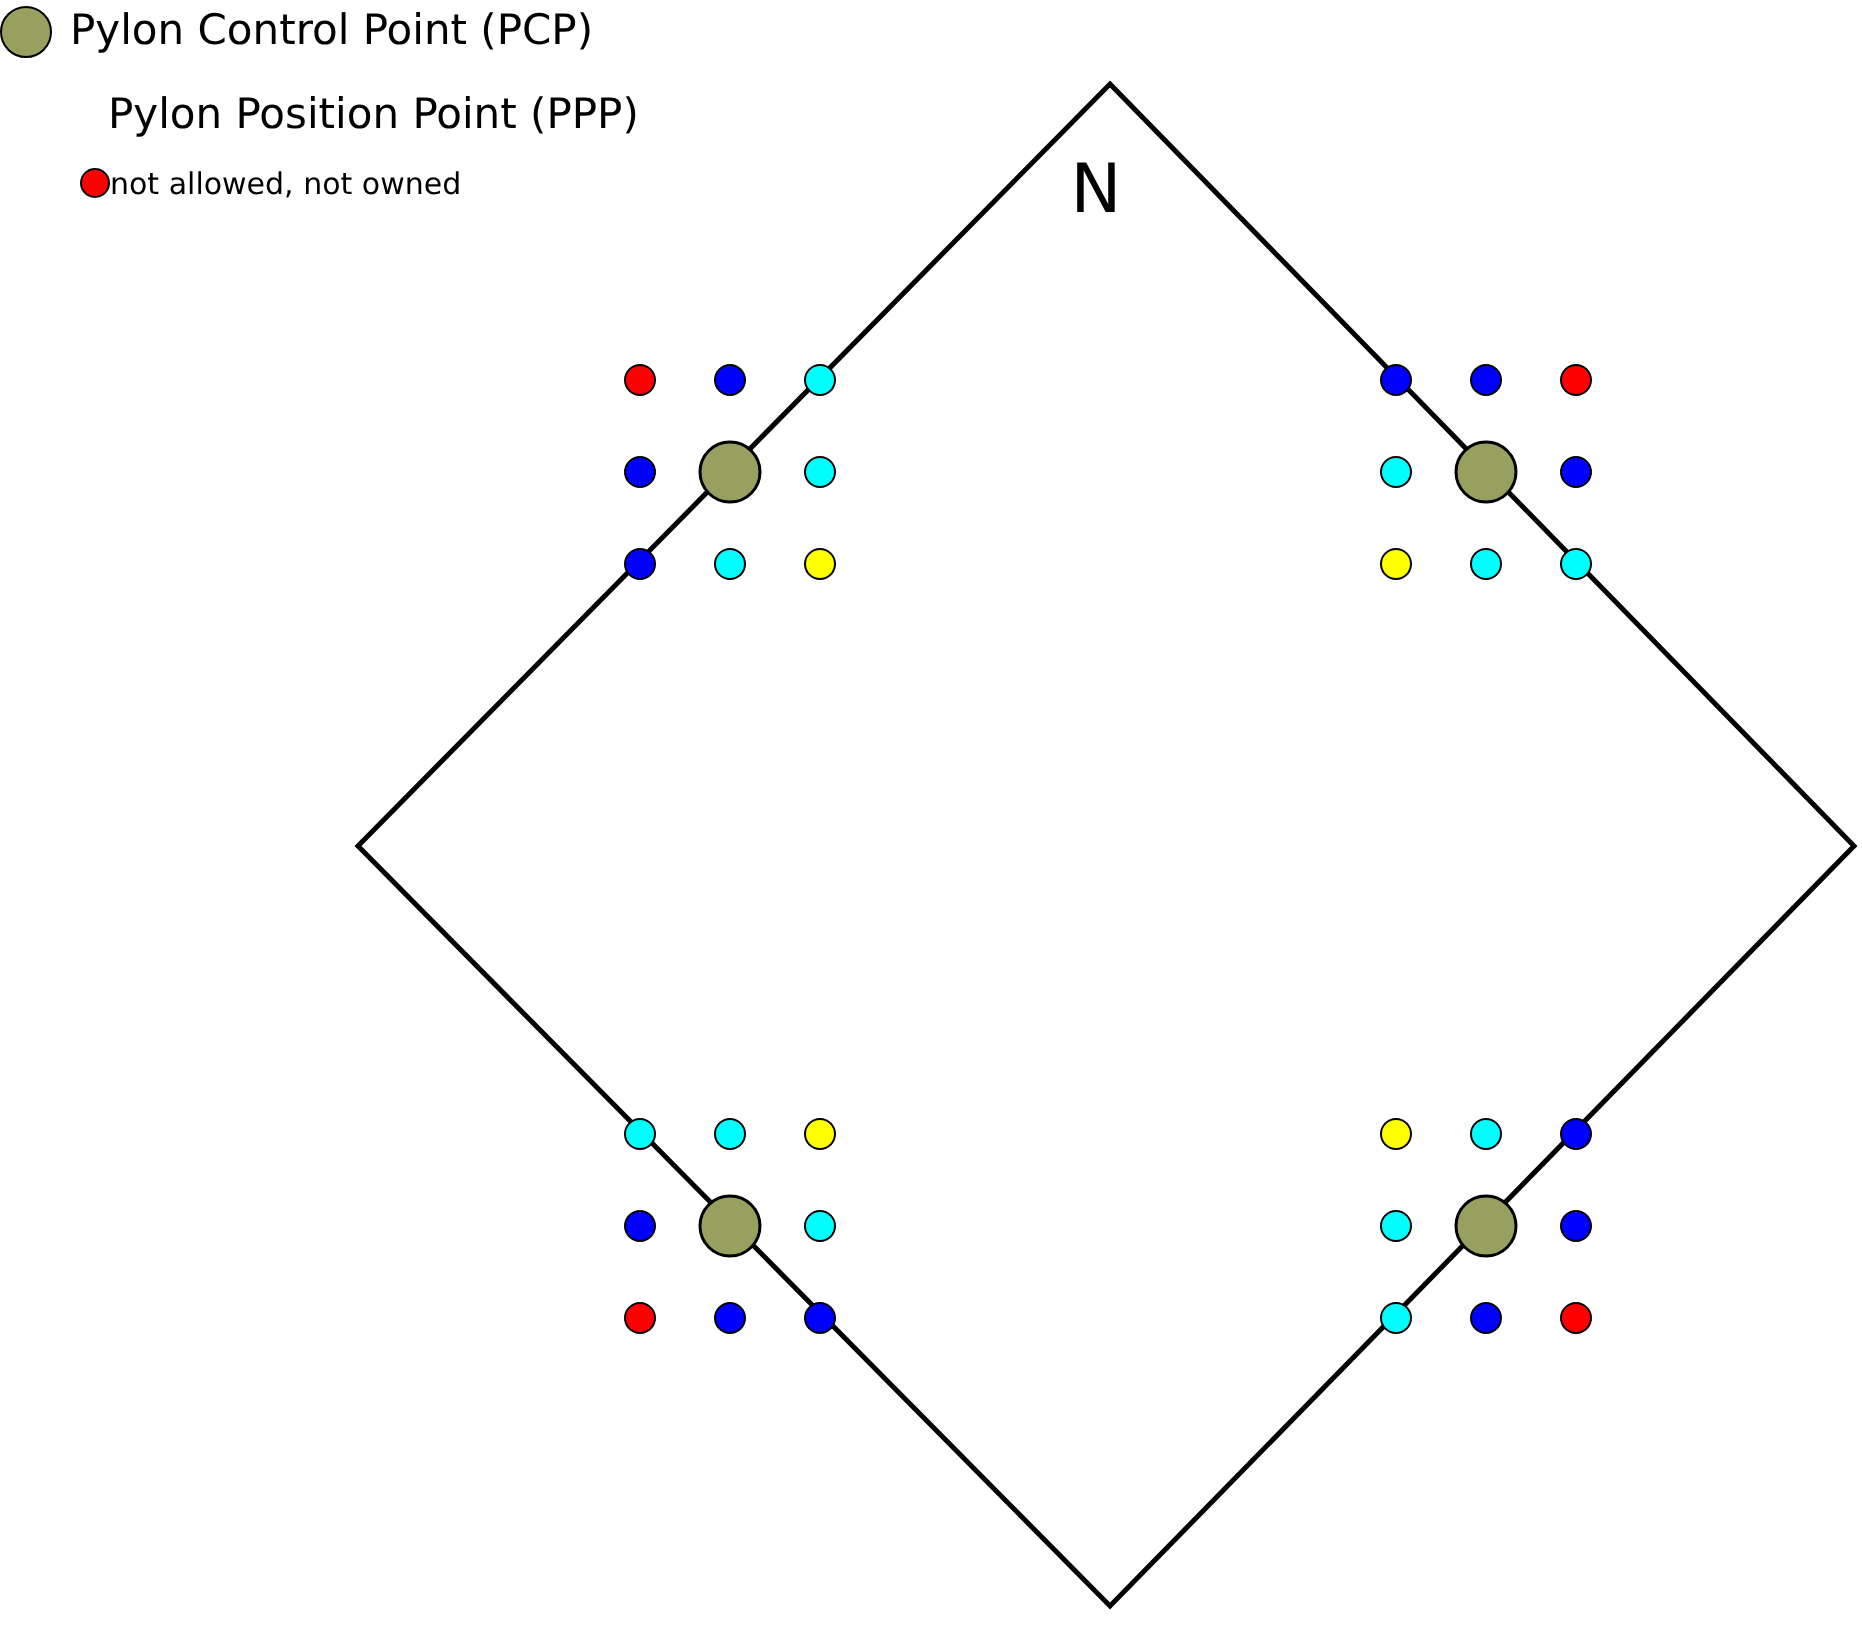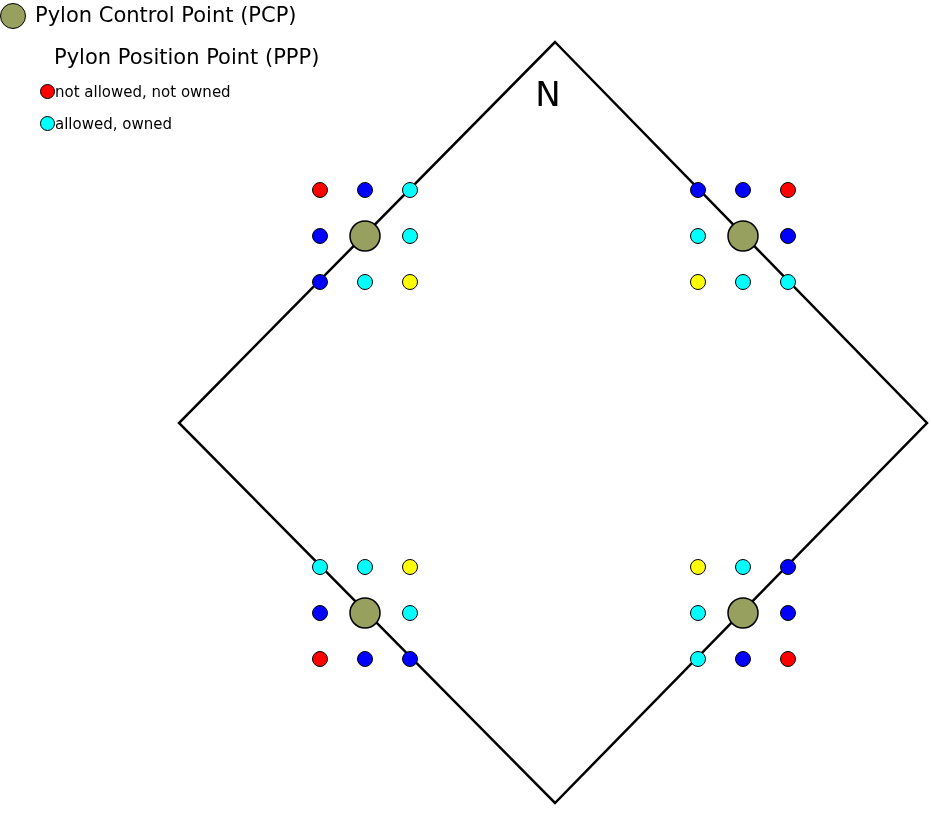--- a/index.html
+++ b/index.html
@@ -68,18 +68,14 @@
   <div class="legend-pcp-row">
     <span class="pcp-swatch" style="background: rgb(151, 160, 95);"></span>
     <span class="legend-title">Pylon Control Point (PCP)</span>
   </div>
   <div class="ppp-title">Pylon Position Point (PPP)</div>
   <div class="legend-items" id="legend-items">
       <div class="legend-item">
         <span class="legend-dot" style="background: rgb(255, 0, 0);"></span>
         <span class="legend-label">not allowed, not owned</span>
       </div>
-      <div class="legend-item">
-        <span class="legend-dot" style="background: rgb(0, 255, 255);"></span>
-        <span class="legend-label">allowed, owned</span>
-      </div>
     </div>
 </div>
 
 </body></html>

